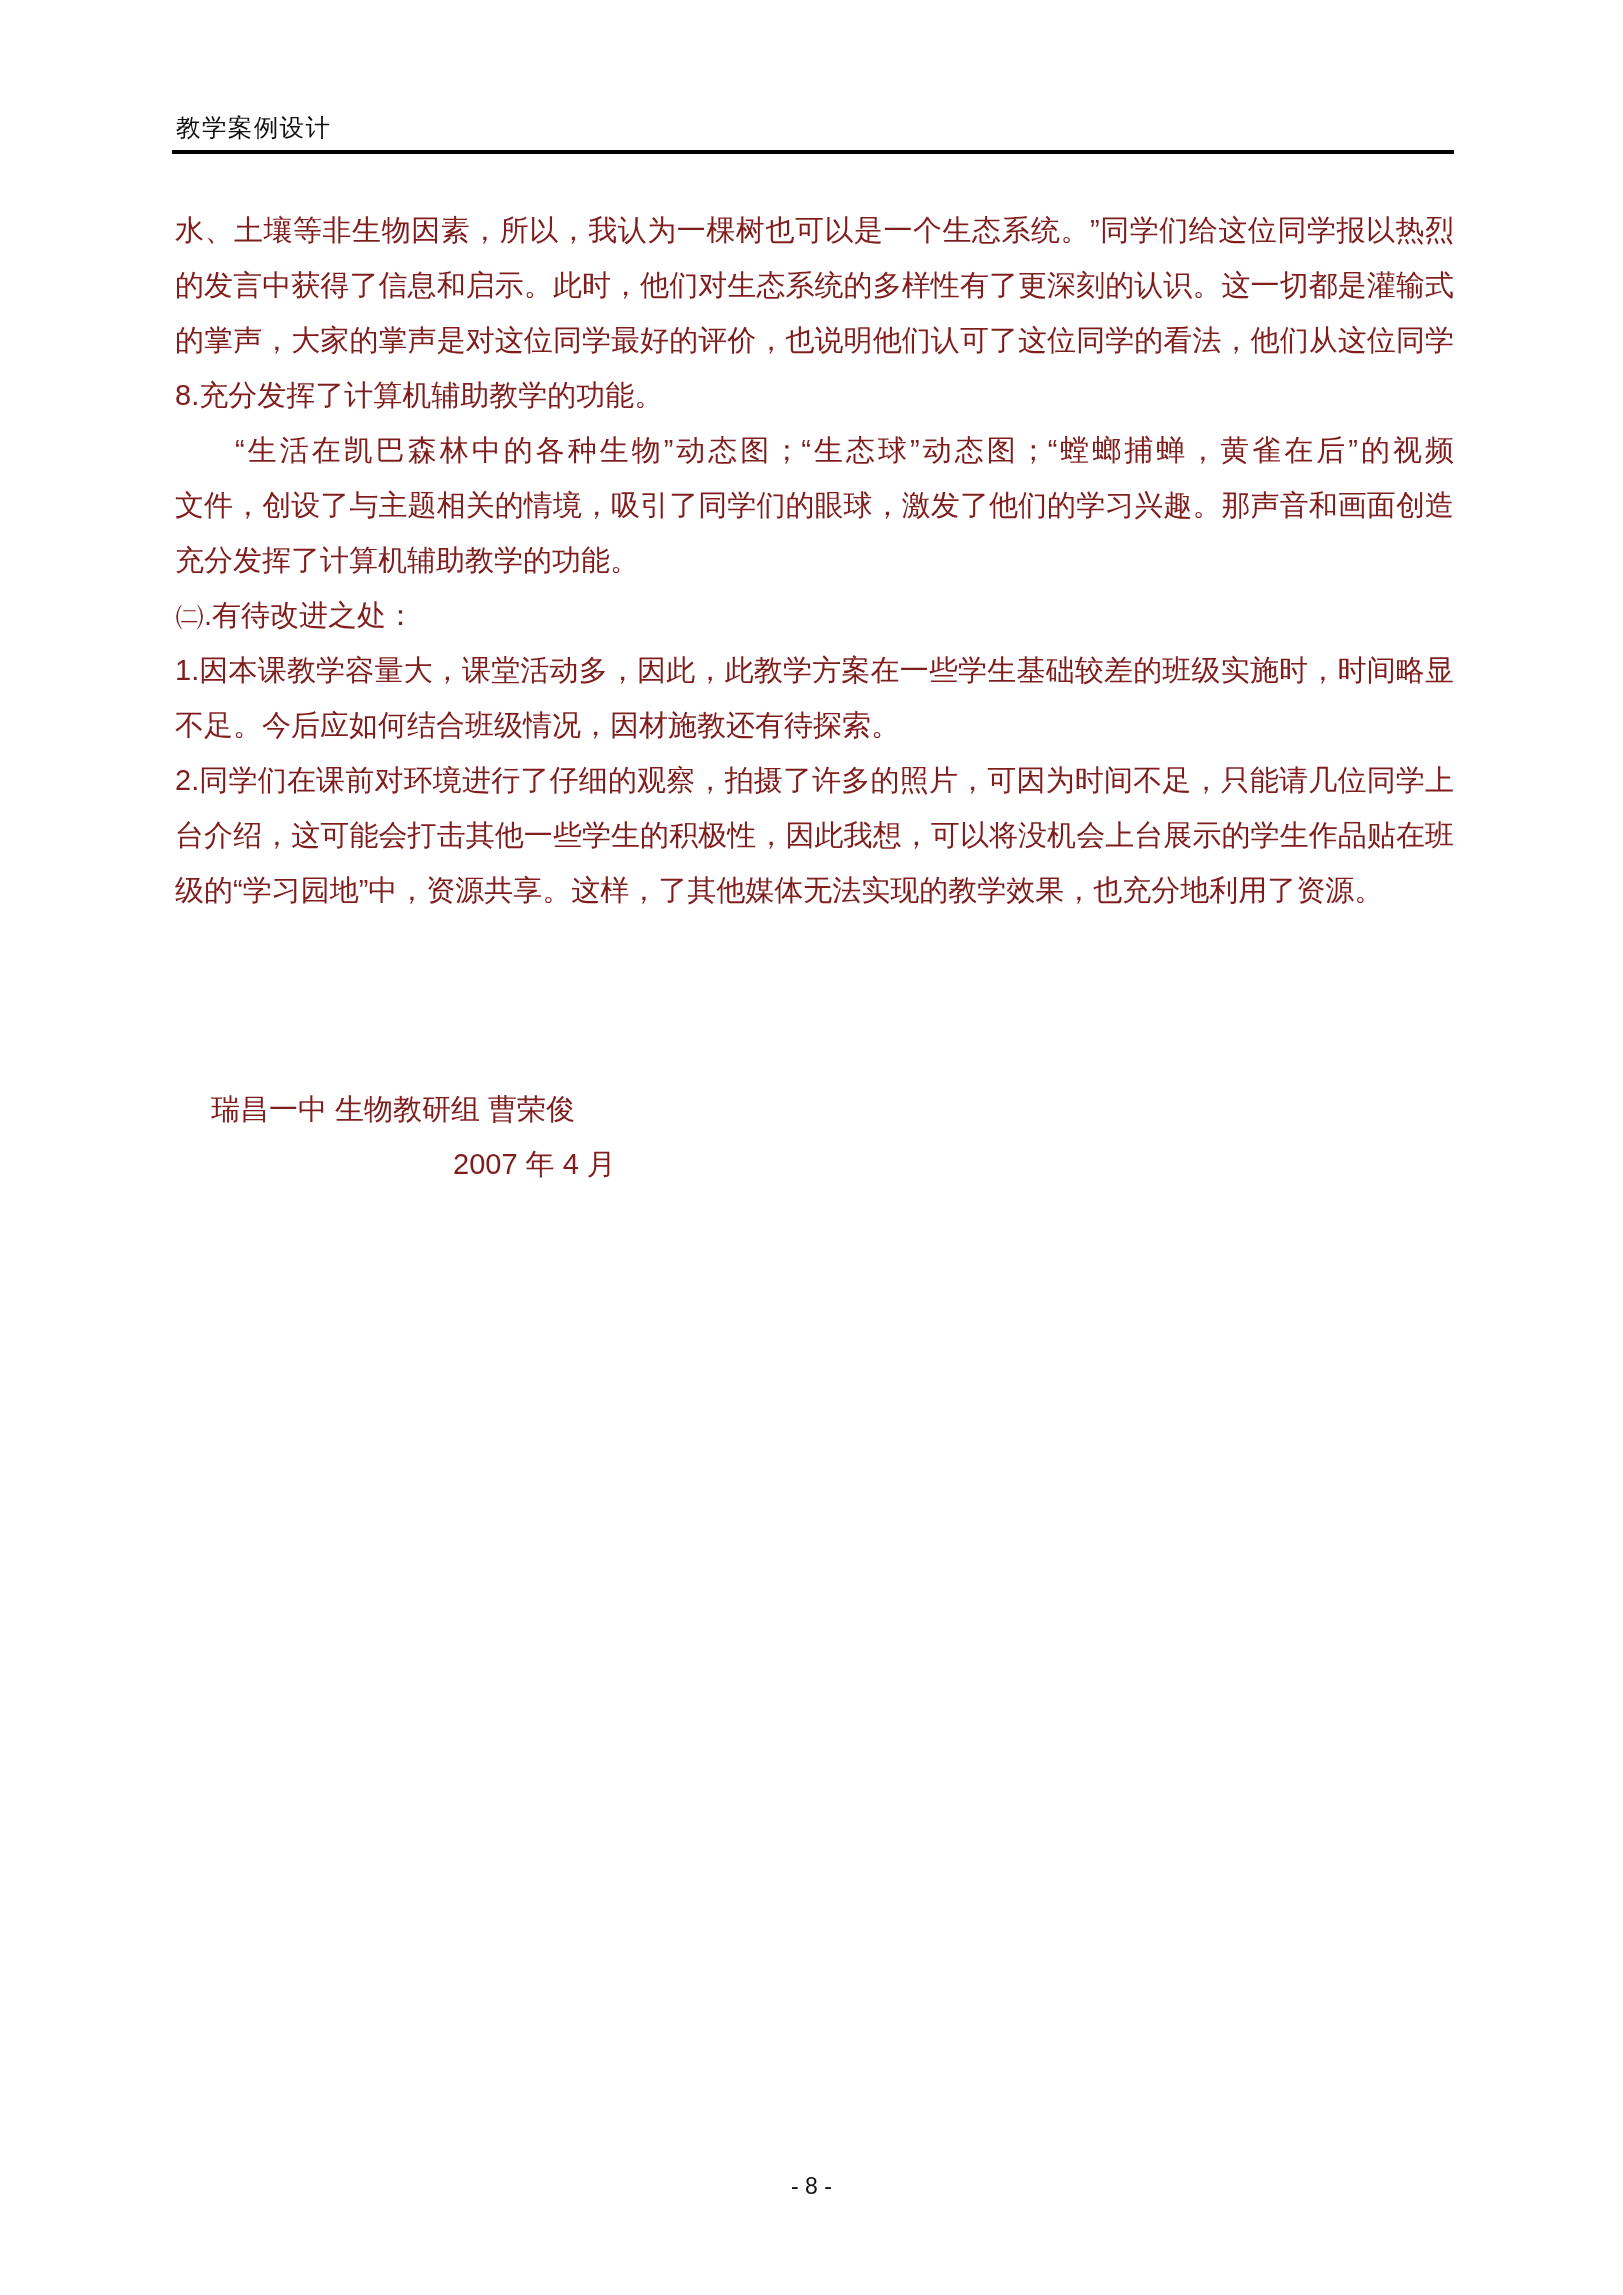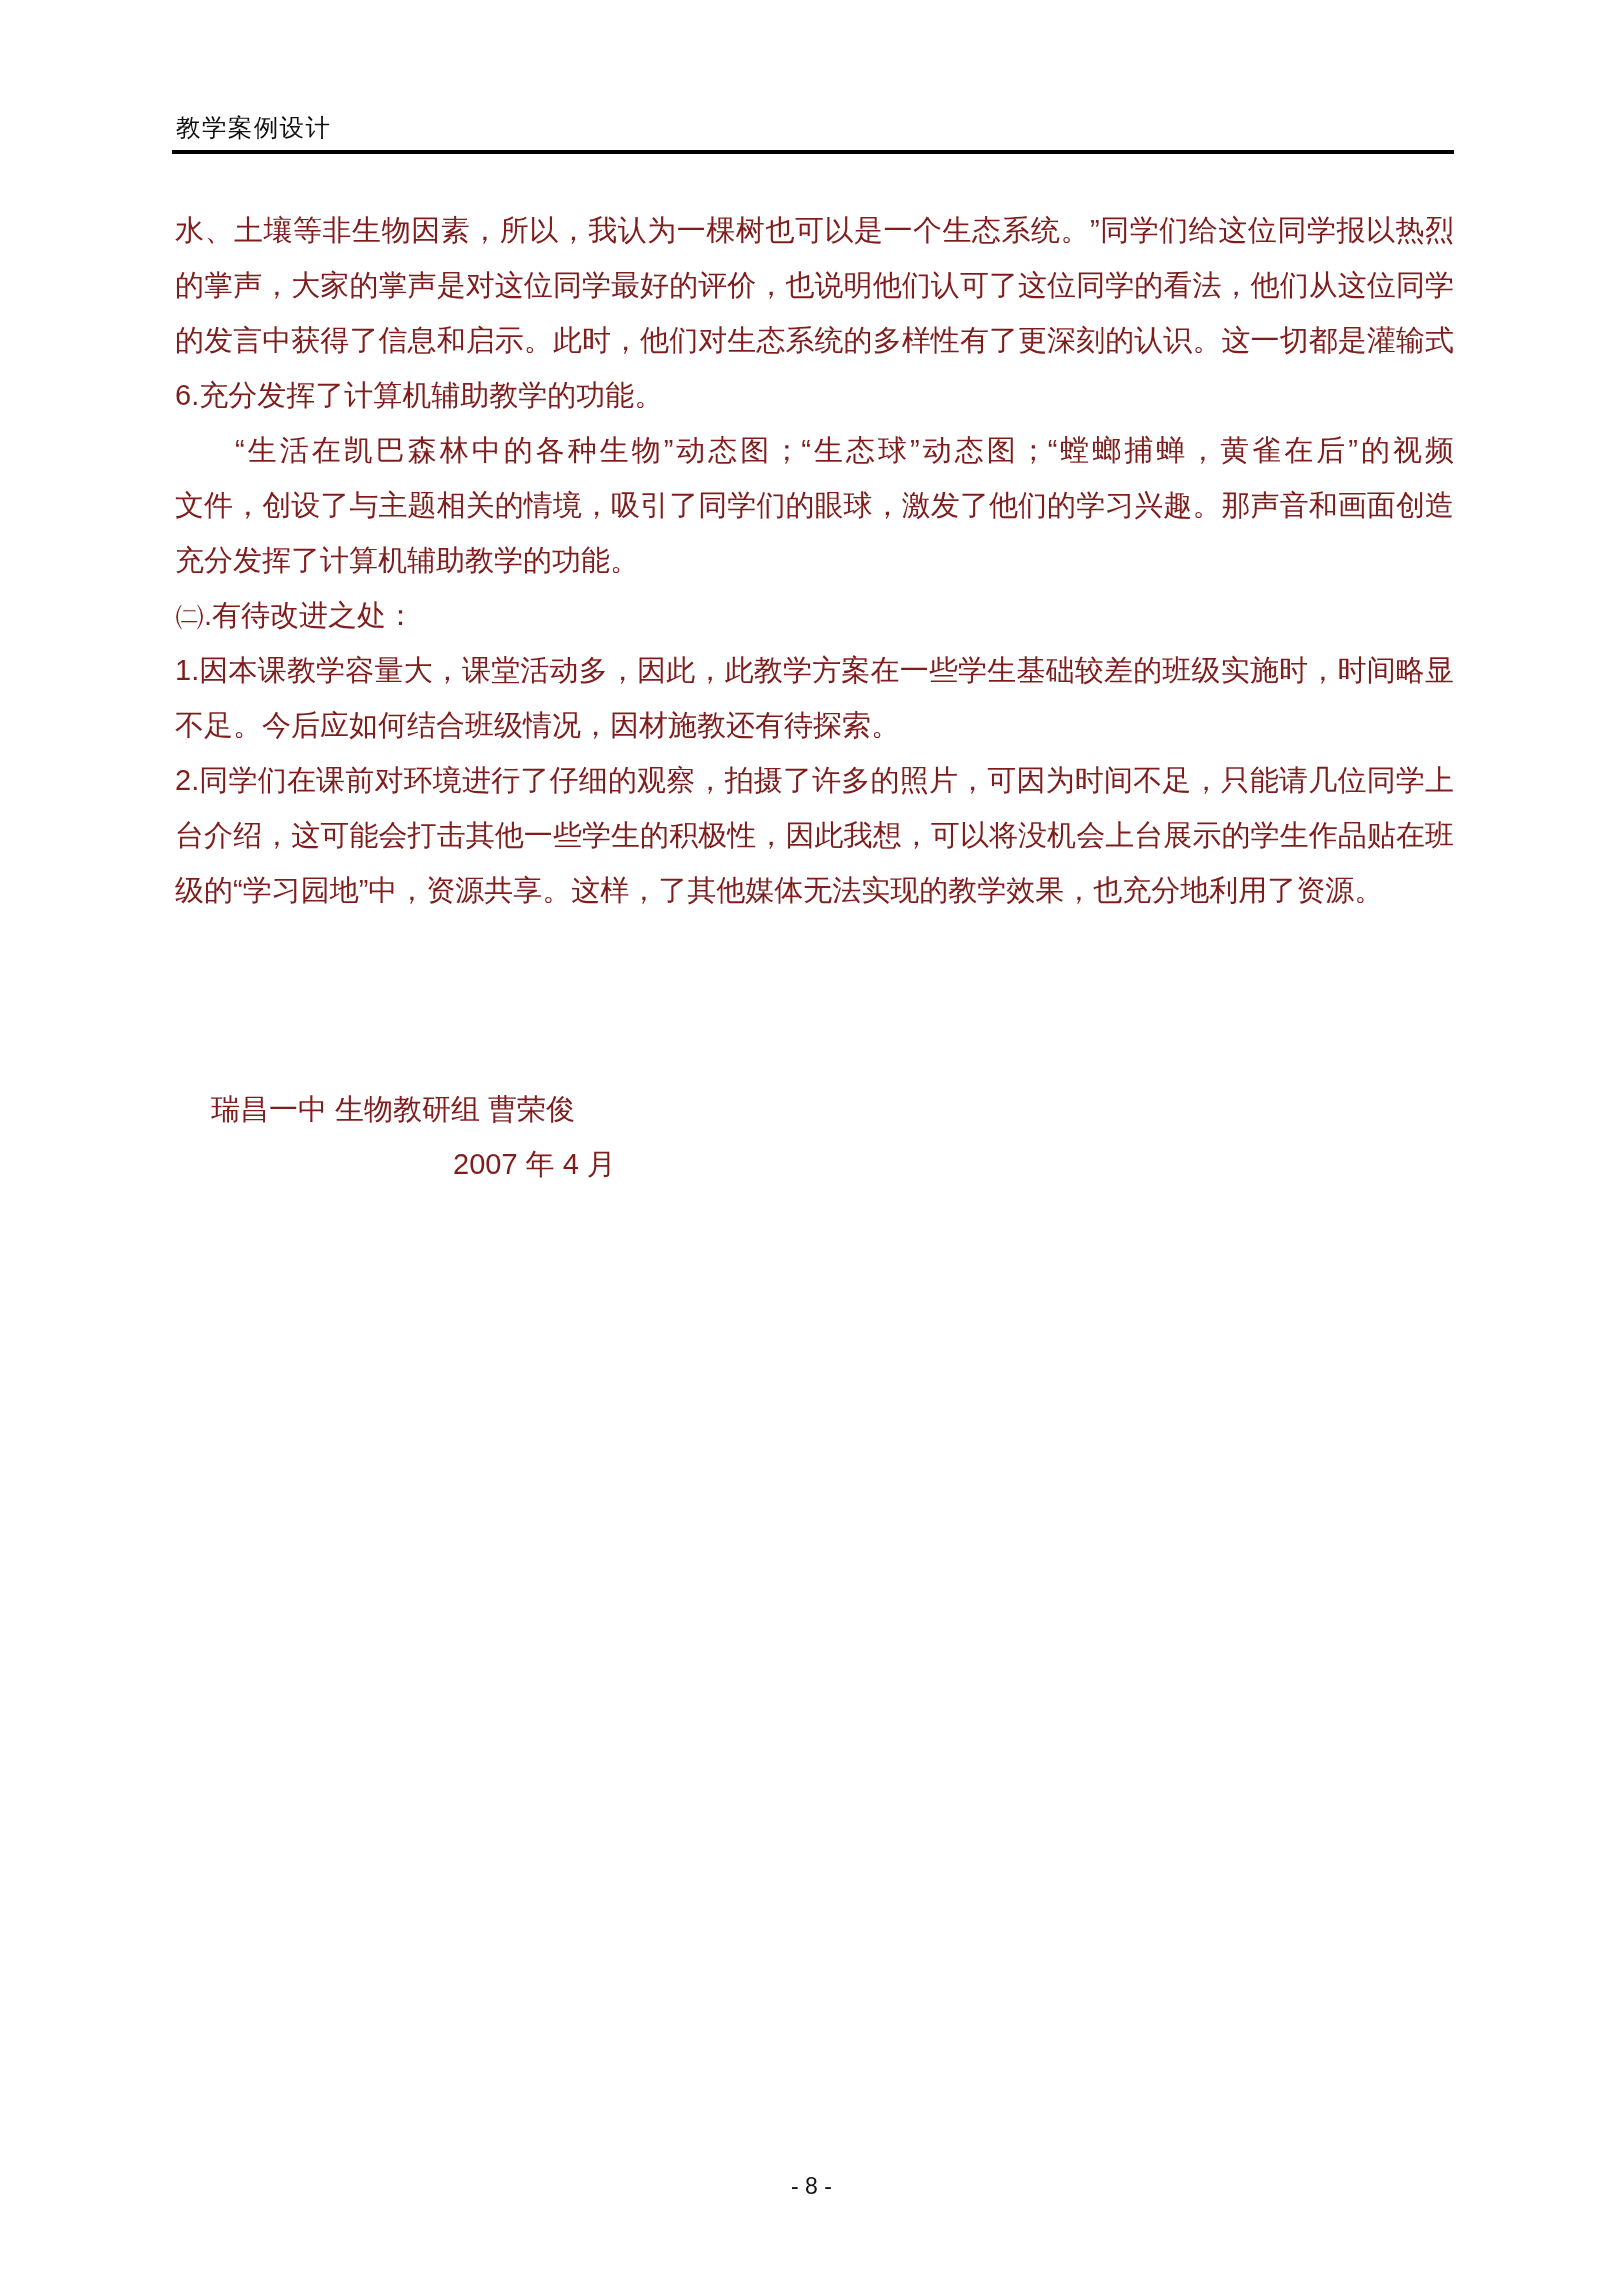--- a/index.html
+++ b/index.html
@@ -80,23 +80,23 @@
 <div class="page">
 
   <div class="header">
     <span>教学案例设计</span>
   </div>
 
   <div class="rule"></div>
 
   <div class="content">
     <div class="line fill">水、土壤等非生物因素，所以，我认为一棵树也可以是一个生态系统。”同学们给这位同学报以热烈</div>
+    <div class="line fill">的发言中获得了信息和启示。此时，他们对生态系统的多样性有了更深刻的认识。这一切都是灌输式</div>
     <div class="line fill">的掌声，大家的掌声是对这位同学最好的评价，也说明他们认可了这位同学的看法，他们从这位同学</div>
-    <div class="line fill">的发言中获得了信息和启示。此时，他们对生态系统的多样性有了更深刻的认识。这一切都是灌输式</div>
-    <div class="line">6.充分发挥了计算机辅助教学的功能。</div>
+    <div class="line">8.充分发挥了计算机辅助教学的功能。</div>
     <div class="line fill indent">“生活在凯巴森林中的各种生物”动态图；“生态球”动态图；“螳螂捕蝉，黄雀在后”的视频</div>
     <div class="line fill">文件，创设了与主题相关的情境，吸引了同学们的眼球，激发了他们的学习兴趣。那声音和画面创造</div>
     <div class="line">充分发挥了计算机辅助教学的功能。</div>
     <div class="line">㈡.有待改进之处：</div>
     <div class="line fill">1.因本课教学容量大，课堂活动多，因此，此教学方案在一些学生基础较差的班级实施时，时间略显</div>
     <div class="line">不足。今后应如何结合班级情况，因材施教还有待探索。</div>
     <div class="line fill">2.同学们在课前对环境进行了仔细的观察，拍摄了许多的照片，可因为时间不足，只能请几位同学上</div>
     <div class="line fill">台介绍，这可能会打击其他一些学生的积极性，因此我想，可以将没机会上台展示的学生作品贴在班</div>
     <div class="line">级的“学习园地”中，资源共享。这样，了其他媒体无法实现的教学效果，也充分地利用了资源。</div>
 

